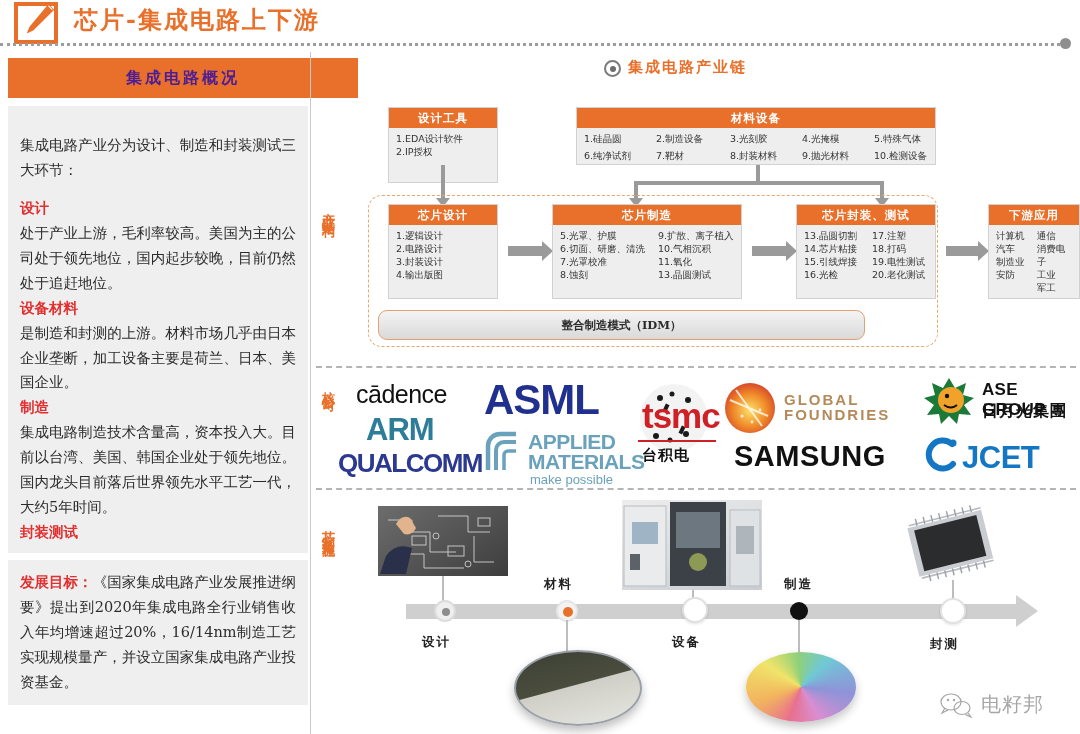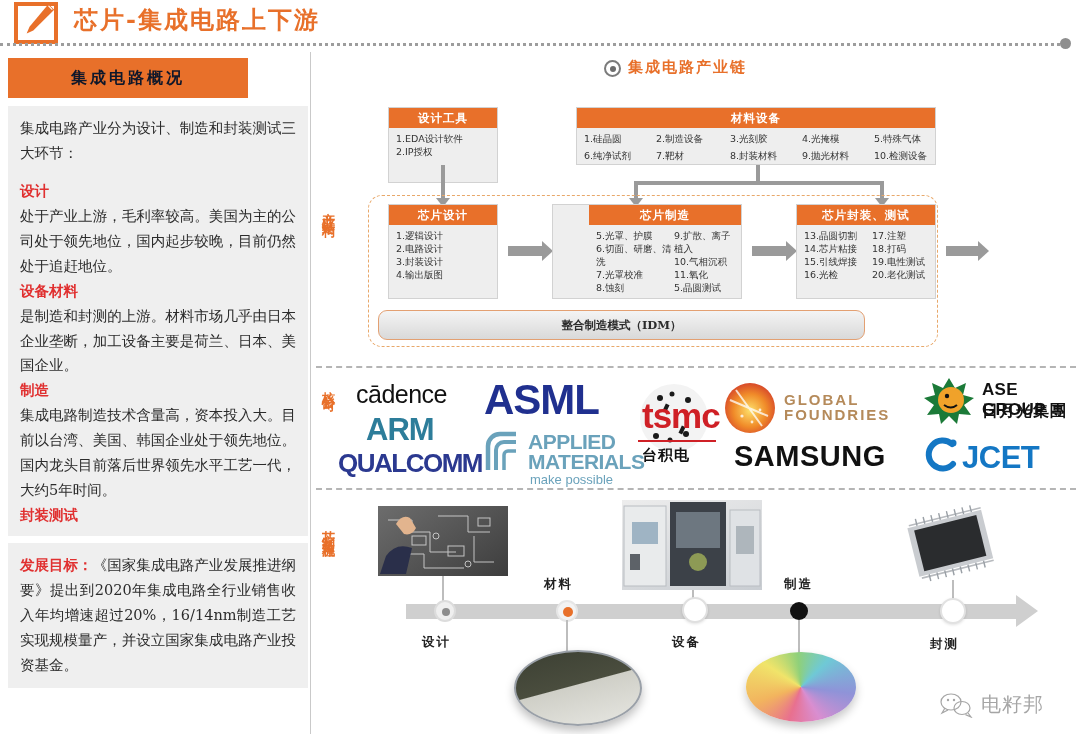--- a/index.html
+++ b/index.html
@@ -31,29 +31,29 @@
     border-top: 3px dotted #9d9d9d;
   }
   .hdr-dot {
     position: absolute; left: 1060px; top: 38px;
     width: 11px; height: 11px; border-radius: 50%; background: #8e8e8e;
   }
 
   
   .sidebar { position: absolute; left: 8px; top: 58px; width: 300px; }
   .side-banner {
-    width: 240px; height: 40px; background: #E8702A;
-    color: #0f172a; font-size: 16px; font-weight: bold;
+    width: 350px; height: 40px; background: #E8702A;
+    color: #4c1d95; font-size: 16px; font-weight: bold;
     display: flex; align-items: center; justify-content: center;
     letter-spacing: 3px;
     font-family: "DejaVu Serif", serif;
   }
   .side-body {
     width: 300px; background: #efefef; margin-top: 8px;
-    padding: 10px 12px 8px 12px;
+    padding: 27px 12px 8px 12px;
     font-size: 14.5px; line-height: 1.72; color: #2b2b2b;
     font-family: "DejaVu Serif", serif;
   }
   .side-body p { margin: 0; text-align: justify; }
   .side-h { color: #E03030; font-weight: bold; display: block; }
   .side-gap { height: 13px; }
   .side-goal {
     width: 300px; background: #efefef; margin-top: 7px;
     padding: 10px 12px 10px 12px;
     font-size: 14.5px; line-height: 1.72; color: #2b2b2b; text-align: justify;
@@ -254,34 +254,34 @@
     <div class="box-bd line">
       <div>1.逻辑设计</div>
       <div>2.电路设计</div>
       <div>3.封装设计</div>
       <div>4.输出版图</div>
     </div>
   </div>
 
   <div class="ar-h" style="left:192px; top:194px; width:34px;"></div>
 
-  <div class="box" style="left:236px; top:152px; width:190px; height:95px;padding-left:36px;">
+  <div class="box" style="left:236px; top:152px; width:190px; height:95px;">
     <div class="box-hd">芯片制造</div>
     <div class="box-bd line" style="display:flex">
       <div style="width:98px">
         <div>5.光罩、护膜</div>
         <div>6.切面、研磨、清洗</div>
         <div>7.光罩校准</div>
         <div>8.蚀刻</div>
       </div>
       <div>
         <div>9.扩散、离子植入</div>
         <div>10.气相沉积</div>
         <div>11.氧化</div>
-        <div>5.晶圆测试</div>
+        <div>13.晶圆测试</div>
       </div>
     </div>
   </div>
 
   <div class="ar-h" style="left:436px; top:194px; width:34px;"></div>
 
   <div class="box" style="left:480px; top:152px; width:140px; height:95px;">
     <div class="box-hd">芯片封装、测试</div>
     <div class="box-bd line" style="display:flex">
       <div style="width:68px">
@@ -294,20 +294,37 @@
         <div>17.注塑</div>
         <div>18.打码</div>
         <div>19.电性测试</div>
         <div>20.老化测试</div>
       </div>
     </div>
   </div>
 
   <div class="ar-h" style="left:630px; top:194px; width:32px;"></div>
 
+  <div class="box" style="left:672px; top:152px; width:92px; height:95px;">
+    <div class="box-hd">下游应用</div>
+    <div class="box-bd line" style="display:flex">
+      <div style="width:44px">
+        <div>计算机</div>
+        <div>汽车</div>
+        <div>制造业</div>
+        <div>安防</div>
+      </div>
+      <div>
+        <div>通信</div>
+        <div>消费电子</div>
+        <div>工业</div>
+        <div>军工</div>
+      </div>
+    </div>
+  </div>
 
   <div class="idm" style="left:62px; top:258px; width:487px; height:30px;">整合制造模式（IDM）</div>
 </div>
 
 <div class="secdiv" style="top:366px;"></div>
 
 <div class="sec2">
   <div class="vlabel" style="left:4px; top:12px;">核心公司</div>
 
   <div class="logo l-cadence" style="left:40px; top:12px;">cādence</div>

